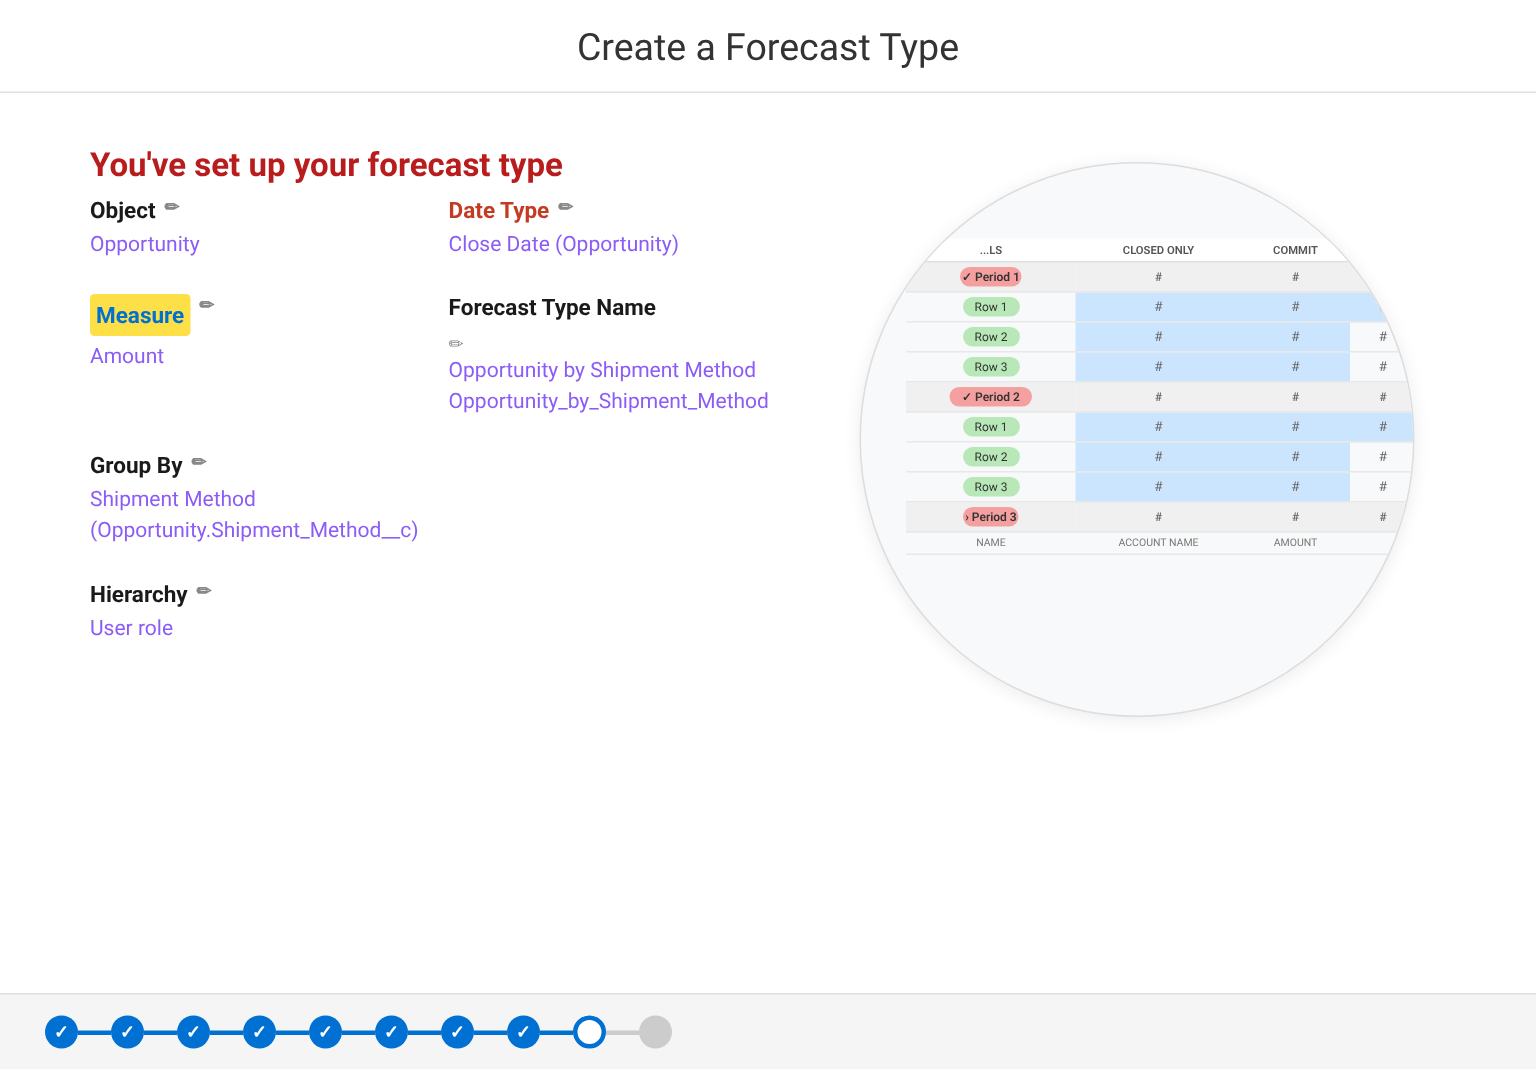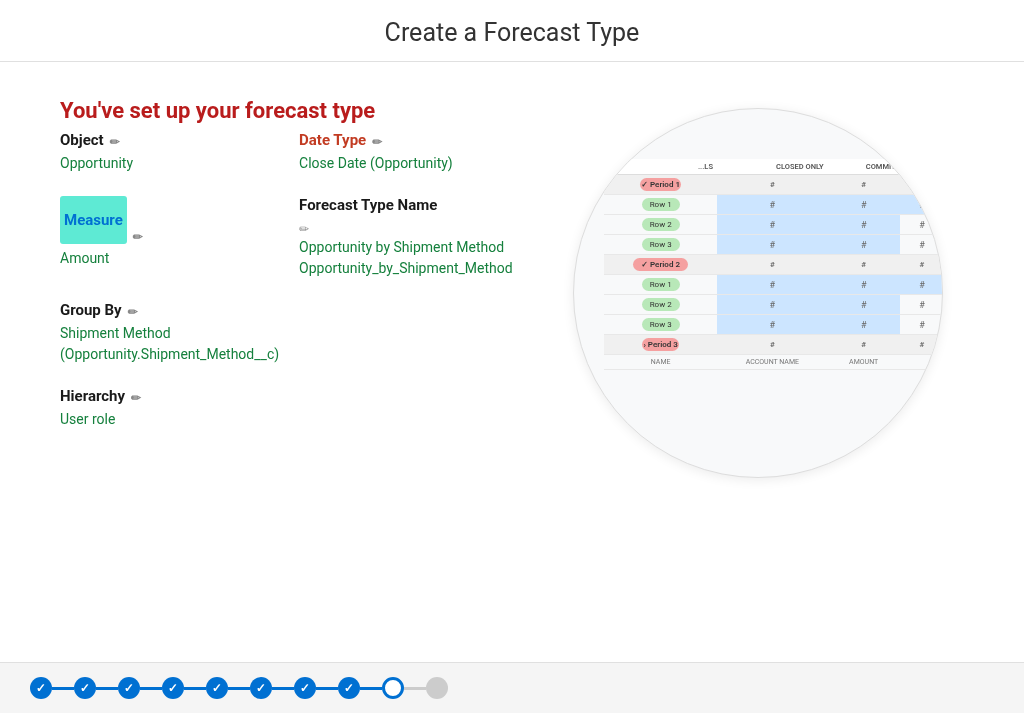--- a/index.html
+++ b/index.html
@@ -61,45 +61,45 @@
       grid-template-columns: 1fr 1fr;
       gap: 0 20px;
     }
 
     .field-block {
       margin-bottom: 22px;
     }
 
     .field-label {
       display: flex;
-      align-items: flex-end;
+      align-items: flex-start;
       gap: 6px;
       font-size: 15px;
       font-weight: 700;
       color: #1a1a1a;
       margin-bottom: 4px;
     }
 
     .field-label .highlight-bg {
-      background: #5eead4;
+      background: #fde047;
       color: #0070d2;
-      padding: 15px 4px;
+      padding: 5px 4px;
       border-radius: 3px;
       font-weight: 700;
     }
 
     .edit-icon {
       color: #888;
       font-size: 12px;
       cursor: pointer;
     }
 
     .field-value {
       font-size: 14px;
-      color: #15803d;
+      color: #8b5cf6;
       line-height: 1.5;
     }
 
     
     .right-panel {
       flex: 1;
       display: flex;
       align-items: flex-start;
       justify-content: center;
       padding-top: 10px;
@@ -127,21 +127,21 @@
       width: 100%;
       border-collapse: collapse;
       font-size: 9px;
     }
 
     .preview-table th {
       background: #fff;
       color: #555;
       font-weight: 600;
       padding: 4px 8px;
-      text-align: right;
+      text-align: center;
       border-bottom: 1px solid #ddd;
       font-size: 8px;
     }
 
     .preview-table td {
       padding: 3px 8px;
       text-align: center;
       border-bottom: 1px solid #e8e8e8;
       color: #666;
     }

